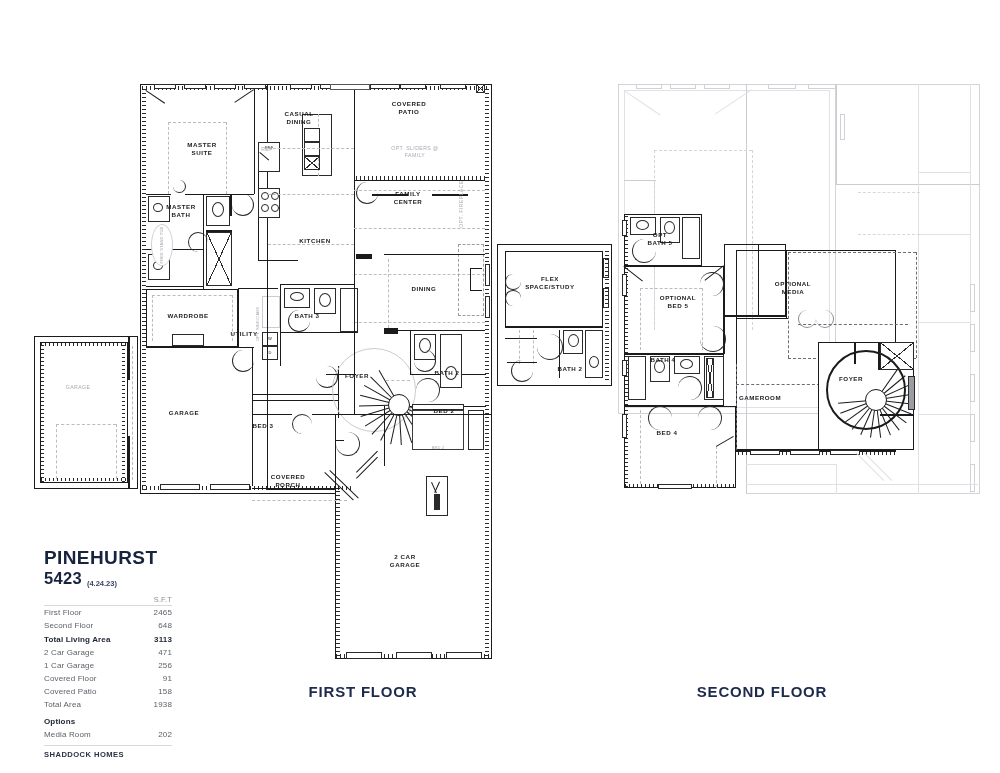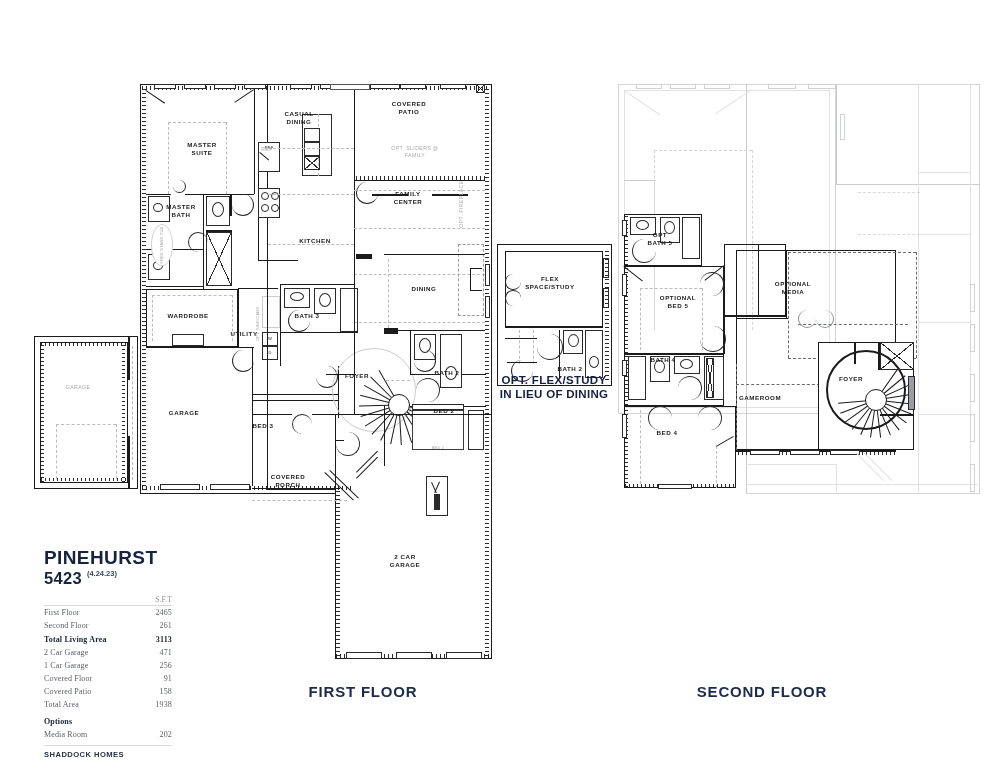--- a/index.html
+++ b/index.html
@@ -87,27 +87,27 @@
     color: #6e7277;
     letter-spacing: .1px;
   }
 
   
   #legend { position: absolute; left: 44px; top: 548px; width: 128px; }
   #legend .title {
     font-size: 19px; font-weight: 700; color: #18243f;
     letter-spacing: .4px; line-height: 1.05;
   }
-  #legend .subrow { display: flex; align-items: flex-start; gap: 5px; margin-top: 1px; }
+  #legend .subrow { display: flex; align-items: flex-end; gap: 5px; margin-top: 1px; }
   #legend .plan-no { font-size: 16.5px; font-weight: 700; color: #18243f; letter-spacing: .3px; }
   #legend .rev { font-size: 7.5px; font-weight: 700; color: #3a4considered; }
   #legend .rev { color: #3a4560; }
   #legend table { width: 100%; border-collapse: collapse; margin-top: 5px; }
   #legend td {
-    font-size: 8px; color: #5d6168; padding: 2.1px 0; letter-spacing: .15px; font-family: Liberation Serif, serif;
+    font-size: 8px; color: #5d6168; padding: 2.1px 0; letter-spacing: .15px;
   }
   #legend td.v { text-align: right; width: 36px; }
   #legend tr.hdr td { border-bottom: 1px solid #d8dade; padding-bottom: 1px; }
   #legend tr.hdr td.v { color: #8b8f96; font-size: 7.5px; }
   #legend tr.bold td { font-weight: 700; color: #1c2333; }
   #legend tr.sec td { font-weight: 700; color: #1c2333; padding-top: 5px; }
   #legend .brand {
     margin-top: 4px; padding-top: 4px; border-top: 1px solid #d8dade;
     font-size: 7.6px; font-weight: 700; color: #2a3144; letter-spacing: .45px;
   }
@@ -156,21 +156,21 @@
       <tr class="hdr">
         <td></td>
         <td class="v">S.F.T</td>
       </tr>
     <tr>
             <td>First Floor</td>
             <td class="v">2465</td>
           </tr>
           <tr>
             <td>Second Floor</td>
-            <td class="v">261</td>
+            <td class="v">648</td>
           </tr>
           <tr class="bold">
             <td>Total Living Area</td>
             <td class="v">3113</td>
           </tr>
           <tr>
             <td>2 Car Garage</td>
             <td class="v">471</td>
           </tr>
           <tr>
@@ -474,22 +474,20 @@
   <div class="fix" style="left:88px;top:86px;width:18px;height:48px;"></div>
   <div class="fix r" style="left:92px;top:112px;width:10px;height:12px;"></div>
   <div class="line" style="left:62px;top:86px;width:1.2px;height:48px;"></div>
   <div class="door" style="left:40px;top:90px;width:26px;height:26px;border-top:none;border-left:none;"></div>
   <div class="line" style="left:8px;top:94px;width:32px;height:1.2px;"></div>
   <div class="dashv" style="left:22px;top:86px;height:34px;"></div>
   <div class="dashv" style="left:36px;top:86px;height:34px;"></div>
   <div class="line" style="left:10px;top:118px;width:30px;height:1.2px;"></div>
   <div class="door" style="left:14px;top:116px;width:22px;height:22px;border-top:none;border-right:none;"></div>
 </div>
-<div class="optcap" style="left:554px;top:373px;width:180px;">OPT. FLEX/STUDY
-IN LIEU OF DINING</div>
 <div id="optflex-labels">
       <div class="rlabel" style="left: 550px; top: 283px;">FLEX
 SPACE/STUDY</div>
       <div class="rlabel" style="left: 570px; top: 369px;">BATH 2</div>
     </div>
 
 <div class="plan" id="sf" style="left:618px;top:84px;width:362px;height:420px;">
 
   <div class="wall ghost" style="left:0;top:0;width:218px;height:330px;"></div>
   <div class="wall ghost" style="left:128px;top:0;width:234px;height:410px;"></div>

